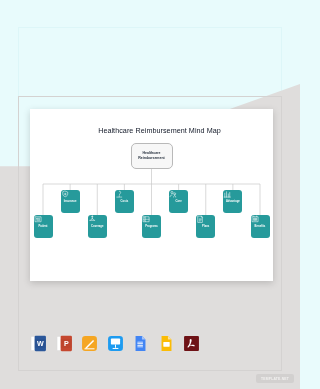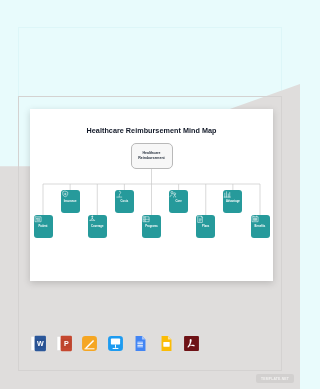--- a/index.html
+++ b/index.html
@@ -30,23 +30,23 @@
     position:absolute;left:18px;top:96px;right:18px;bottom:18px;
     border:1px solid #d4d2d1;box-sizing:border-box;
   }
   
   #doc-card{
     position:absolute;left:30px;top:109px;width:243px;height:172px;
     background:#ffffff;
     box-shadow:0 2px 7px rgba(0,0,0,.17);
   }
   #doc-title{
-    position:absolute;top:17px;left:0;width:100%;
+    position:absolute;top:17px;left:8px;width:100%;
     text-align:center;
-    font-size:7.2px;font-weight:bold;color:#111827;
+    font-size:7.2px;font-weight:normal;color:#111827;
     letter-spacing:.05px;
   }
   
   #diagram{position:absolute;left:0;top:30px;width:243px;height:140px;}
   #diagram svg{position:absolute;left:0;top:0;}
 
   
   .root-node{
     position:absolute;
     box-sizing:border-box;

